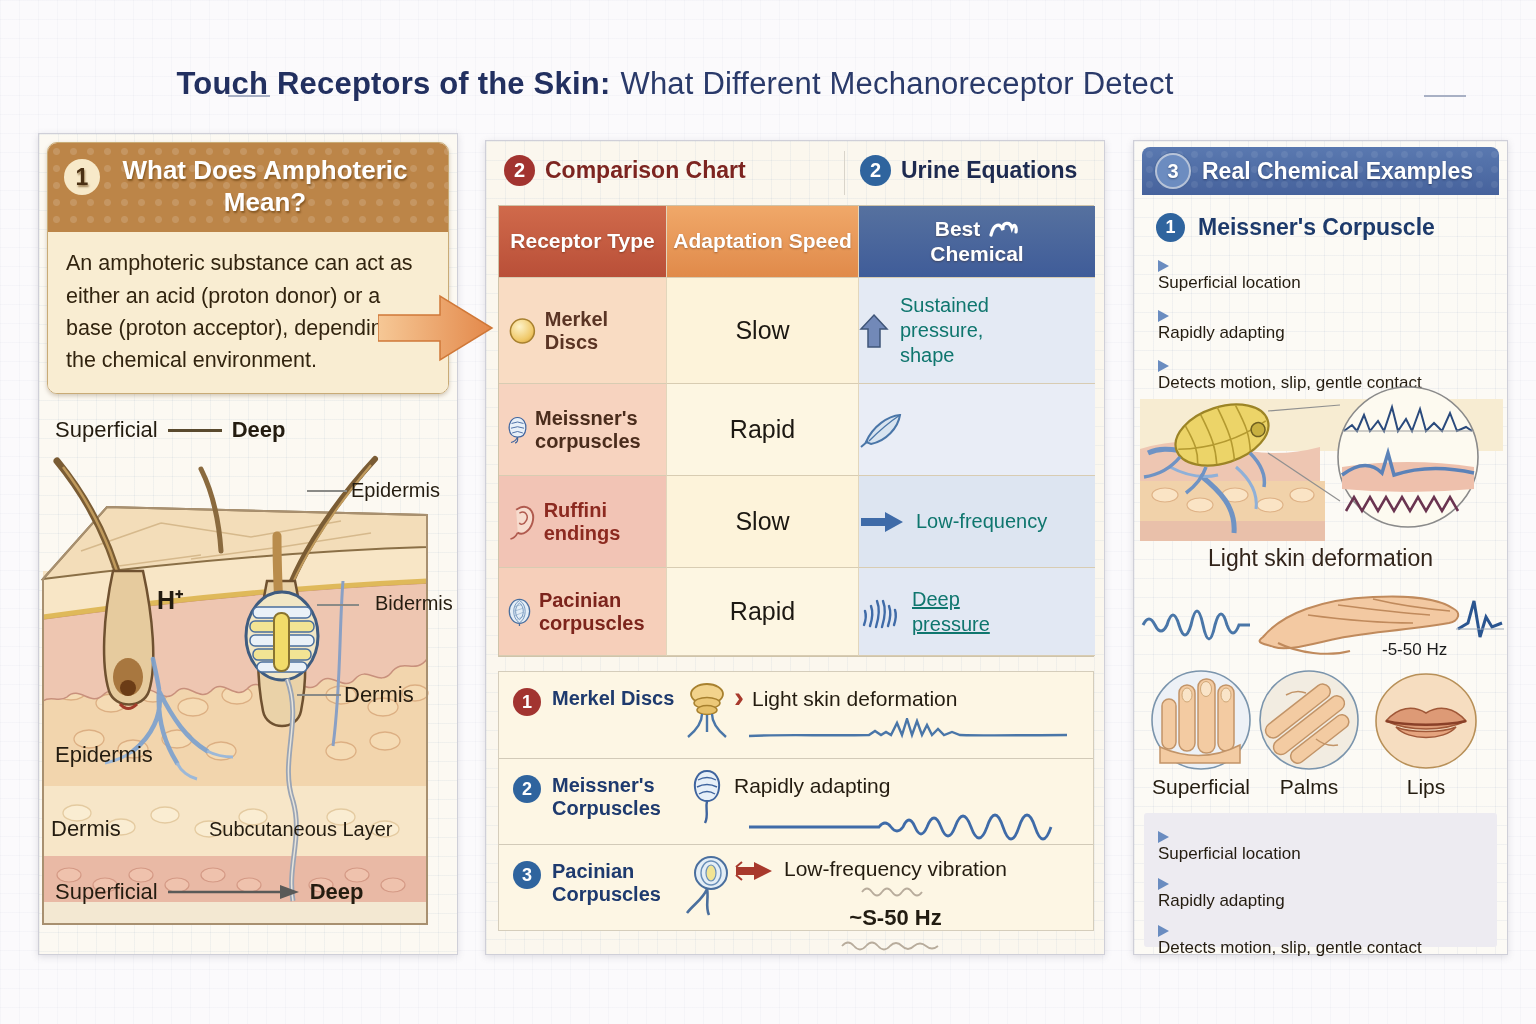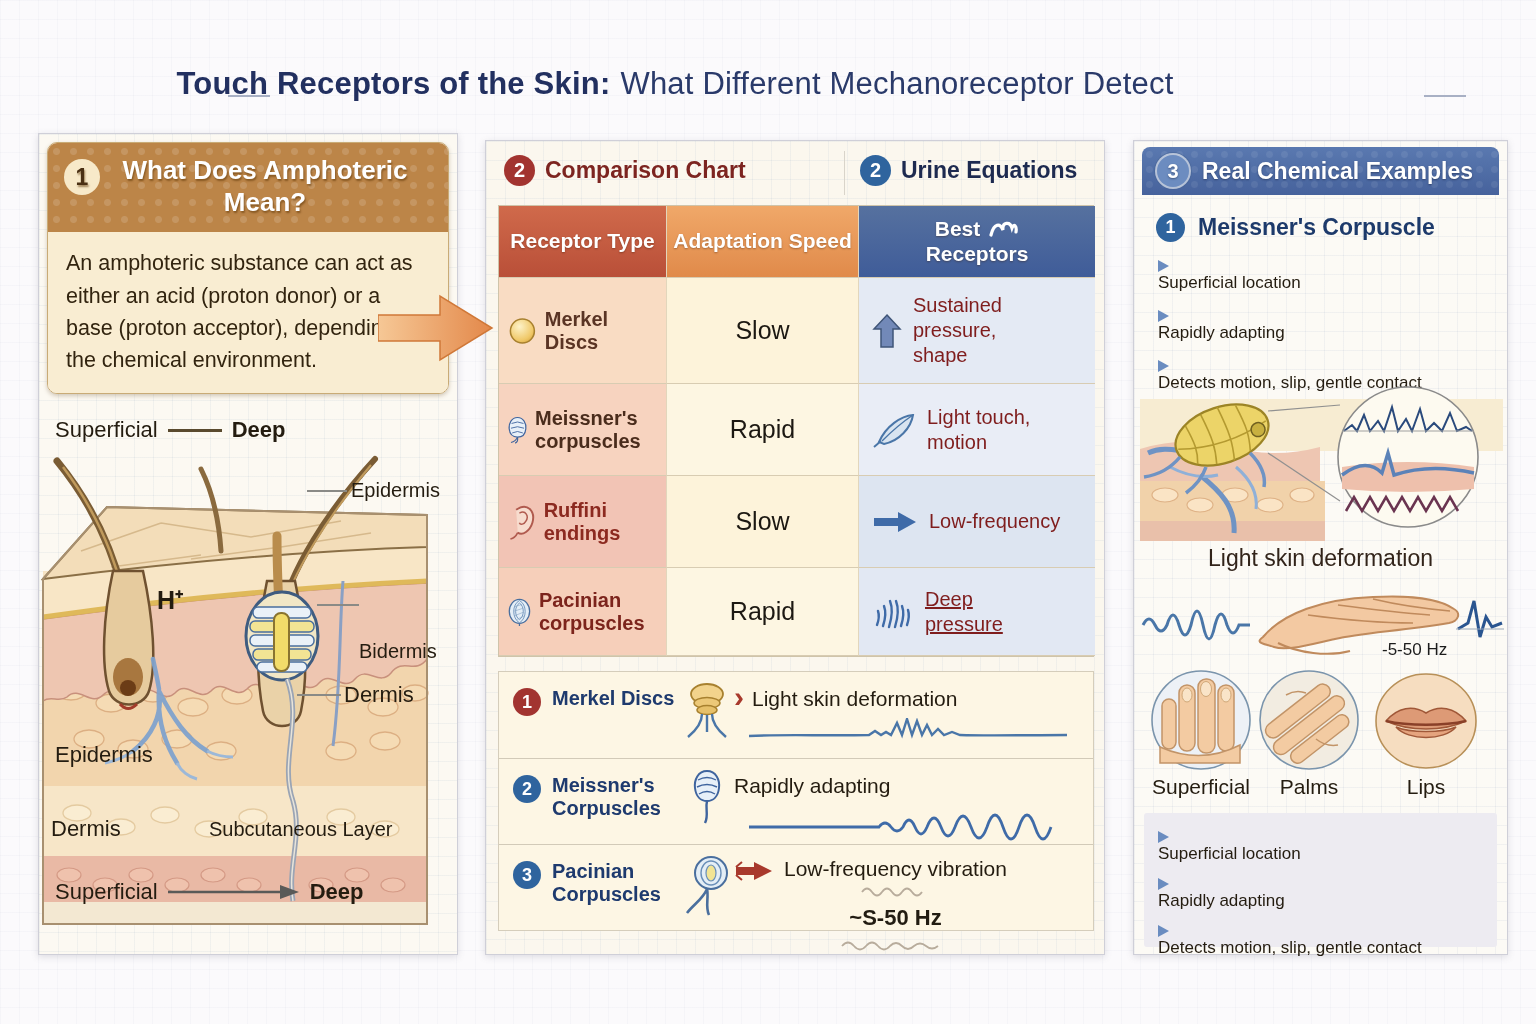--- a/index.html
+++ b/index.html
@@ -63,22 +63,22 @@
   .th { display:flex; flex-direction:column; align-items:center; justify-content:center;
     color:#fff; font-size:21px; font-weight:700; line-height:1.15;
     text-shadow:0 1px 2px rgba(60,30,10,.4); }
   .th1 { background:linear-gradient(#d06a4b,#b94f38); }
   .th2 { background:linear-gradient(#f0a869,#e08a4a); }
   .th3 { background:linear-gradient(#56719f,#3f5c99); }
   .th .iconline { display:flex; align-items:center; gap:7px; }
   .rcell { display:flex; align-items:center; gap:8px; padding:0 4px 0 9px;
     font-size:20px; font-weight:700; line-height:1.12; }
   .scell { display:flex; align-items:center; justify-content:center; font-size:25px; color:#1c1812; }
-  .bcell { display:flex; align-items:center; gap:11px; padding-left:13px;
-    font-size:20px; color:#7f1d1d; line-height:1.25; }
+  .bcell { display:flex; align-items:center; gap:11px; 
+    font-size:20px; color:#0f766e; line-height:1.25; }
 
   .dlist { position:absolute; left:12px; top:530px; width:596px; height:260px;
     background:#fdf6e4; border:1px solid #d5cdbb; }
   .li { position:relative; height:86px; display:flex; align-items:flex-start; padding:8px 10px 0 14px; }
   .li + .li { border-top:1px solid #d2cab8; }
   .li .num { width:28px; height:28px; font-size:18px; margin-top:8px; }
   .li .lname { width:128px; margin-left:11px; margin-top:7px; font-size:20px; font-weight:700;
     color:#1e3a6e; line-height:1.15; }
   .li .licon { width:54px; display:flex; justify-content:center; margin-top:2px; }
   .li .ldesc { font-size:21px; color:#241c10; margin-top:7px; }
@@ -215,21 +215,21 @@
       </g>
       <rect x="233" y="162" width="15" height="58" rx="7" fill="#f2dc6a" stroke="#8a7430" stroke-width="2"></rect>
       <path d="M246,228 C262,270 238,310 252,350 C262,385 246,415 252,450" stroke="#9aa4b4" stroke-width="5" fill="none"></path>
       <path d="M246,228 C262,270 238,310 252,350 C262,385 246,415 252,450" stroke="#e8e4da" stroke-width="1.5" fill="none"></path>
       <path d="M302,130 C298,180 300,235 292,295" stroke="#8aa0c4" stroke-width="3" fill="none"></path>
     </svg>
 
     <div class="dlabel" style="left:312px;top:345px;">Epidermis</div>
     <div class="callout" style="left:268px;top:356px;width:40px;"></div>
     <div class="dlabel" style="left:118px;top:448px;font-size:25px;font-weight:700;">H⁺</div>
-    <div class="dlabel" style="left:320px;top:458px;margin-top:48px;">Bidermis</div>
+    <div class="dlabel" style="left:336px;top:458px;">Bidermis</div>
     <div class="callout" style="left:278px;top:470px;width:42px;"></div>
     <div class="dlabel" style="left:305px;top:548px;font-size:22px;">Dermis</div>
     <div class="callout" style="left:258px;top:560px;width:44px;"></div>
     <div class="dlabel" style="left:16px;top:608px;font-size:22px;">Epidermis</div>
     <div class="dlabel" style="left:12px;top:682px;font-size:22px;">Dermis</div>
     <div class="dlabel" style="left:170px;top:684px;">Subcutaneous Layer</div>
 
     <div class="depth-row" style="left:16px;top:745px;">
       <span>Superficial</span>
       <svg width="132" height="16" viewBox="0 0 132 16" style="margin:0 10px;">
@@ -264,21 +264,21 @@
     <div class="ctable">
       <div class="cell th th1">Receptor Type</div>
       <div class="cell th th2">Adaptation Speed</div>
       <div class="cell th th3">
         <span class="iconline">
           <span>Best</span>
           <svg width="32" height="20" viewBox="0 0 32 20">
             <path d="M4,16 C7,4 13,4 16,11 C15,3 23,2 25,9 C27,4 30,7 29,13" stroke="#fff" stroke-width="3.2" fill="none" stroke-linecap="round"></path>
           </svg>
         </span>
-        <span>Receptors</span>
+        <span>Chemical</span>
       </div>
 
       <div class="cell rcell" style="background:#f9dcc3;color:#5a3424;">
         <svg width="30" height="30" viewBox="0 0 30 30">
           <defs>
               <radialGradient id="gm" cx=".38" cy=".32" r=".8">
             <stop offset="0" stop-color="#fdf2c8"></stop>
                 <stop offset=".7" stop-color="#f0c96a"></stop>
                 <stop offset="1" stop-color="#d9a73e"></stop>
               </radialGradient>
@@ -303,21 +303,20 @@
         </svg>
         <span>Meissner's corpuscles</span>
       </div>
       <div class="cell scell" style="background:#fdf6e2;">Rapid</div>
       <div class="cell bcell" style="background:#e9edf6;">
         <svg width="44" height="36" viewBox="0 0 44 36">
           <path d="M7,30 C14,14 29,4 41,3 C39,16 27,29 12,32 Z" fill="#d8e4f0" stroke="#4a76a8" stroke-width="2"></path>
           <path d="M10,29 C20,19 32,9 41,3" stroke="#4a76a8" stroke-width="1.4" fill="none"></path>
           <path d="M2,35 L9,29" stroke="#4a76a8" stroke-width="2"></path>
         </svg>
-        <span style="width:130px;">Light touch, motion</span>
       </div>
 
       <div class="cell rcell" style="background:#f2c4b5;color:#8c2a20;">
         <svg width="34" height="46" viewBox="0 0 34 46">
           <path d="M10,8 C24,-2 34,10 30,24 C27,34 18,40 12,36" fill="#f7dcce" stroke="#b05a4e" stroke-width="2.4"></path>
           <path d="M14,12 C22,8 26,16 22,22 C20,26 15,27 14,24" stroke="#b05a4e" stroke-width="1.8" fill="none"></path>
           <path d="M12,36 C10,40 7,43 3,44" stroke="#b05a4e" stroke-width="2" fill="none"></path>
         </svg>
         <span>Ruffini endings</span>
       </div>

